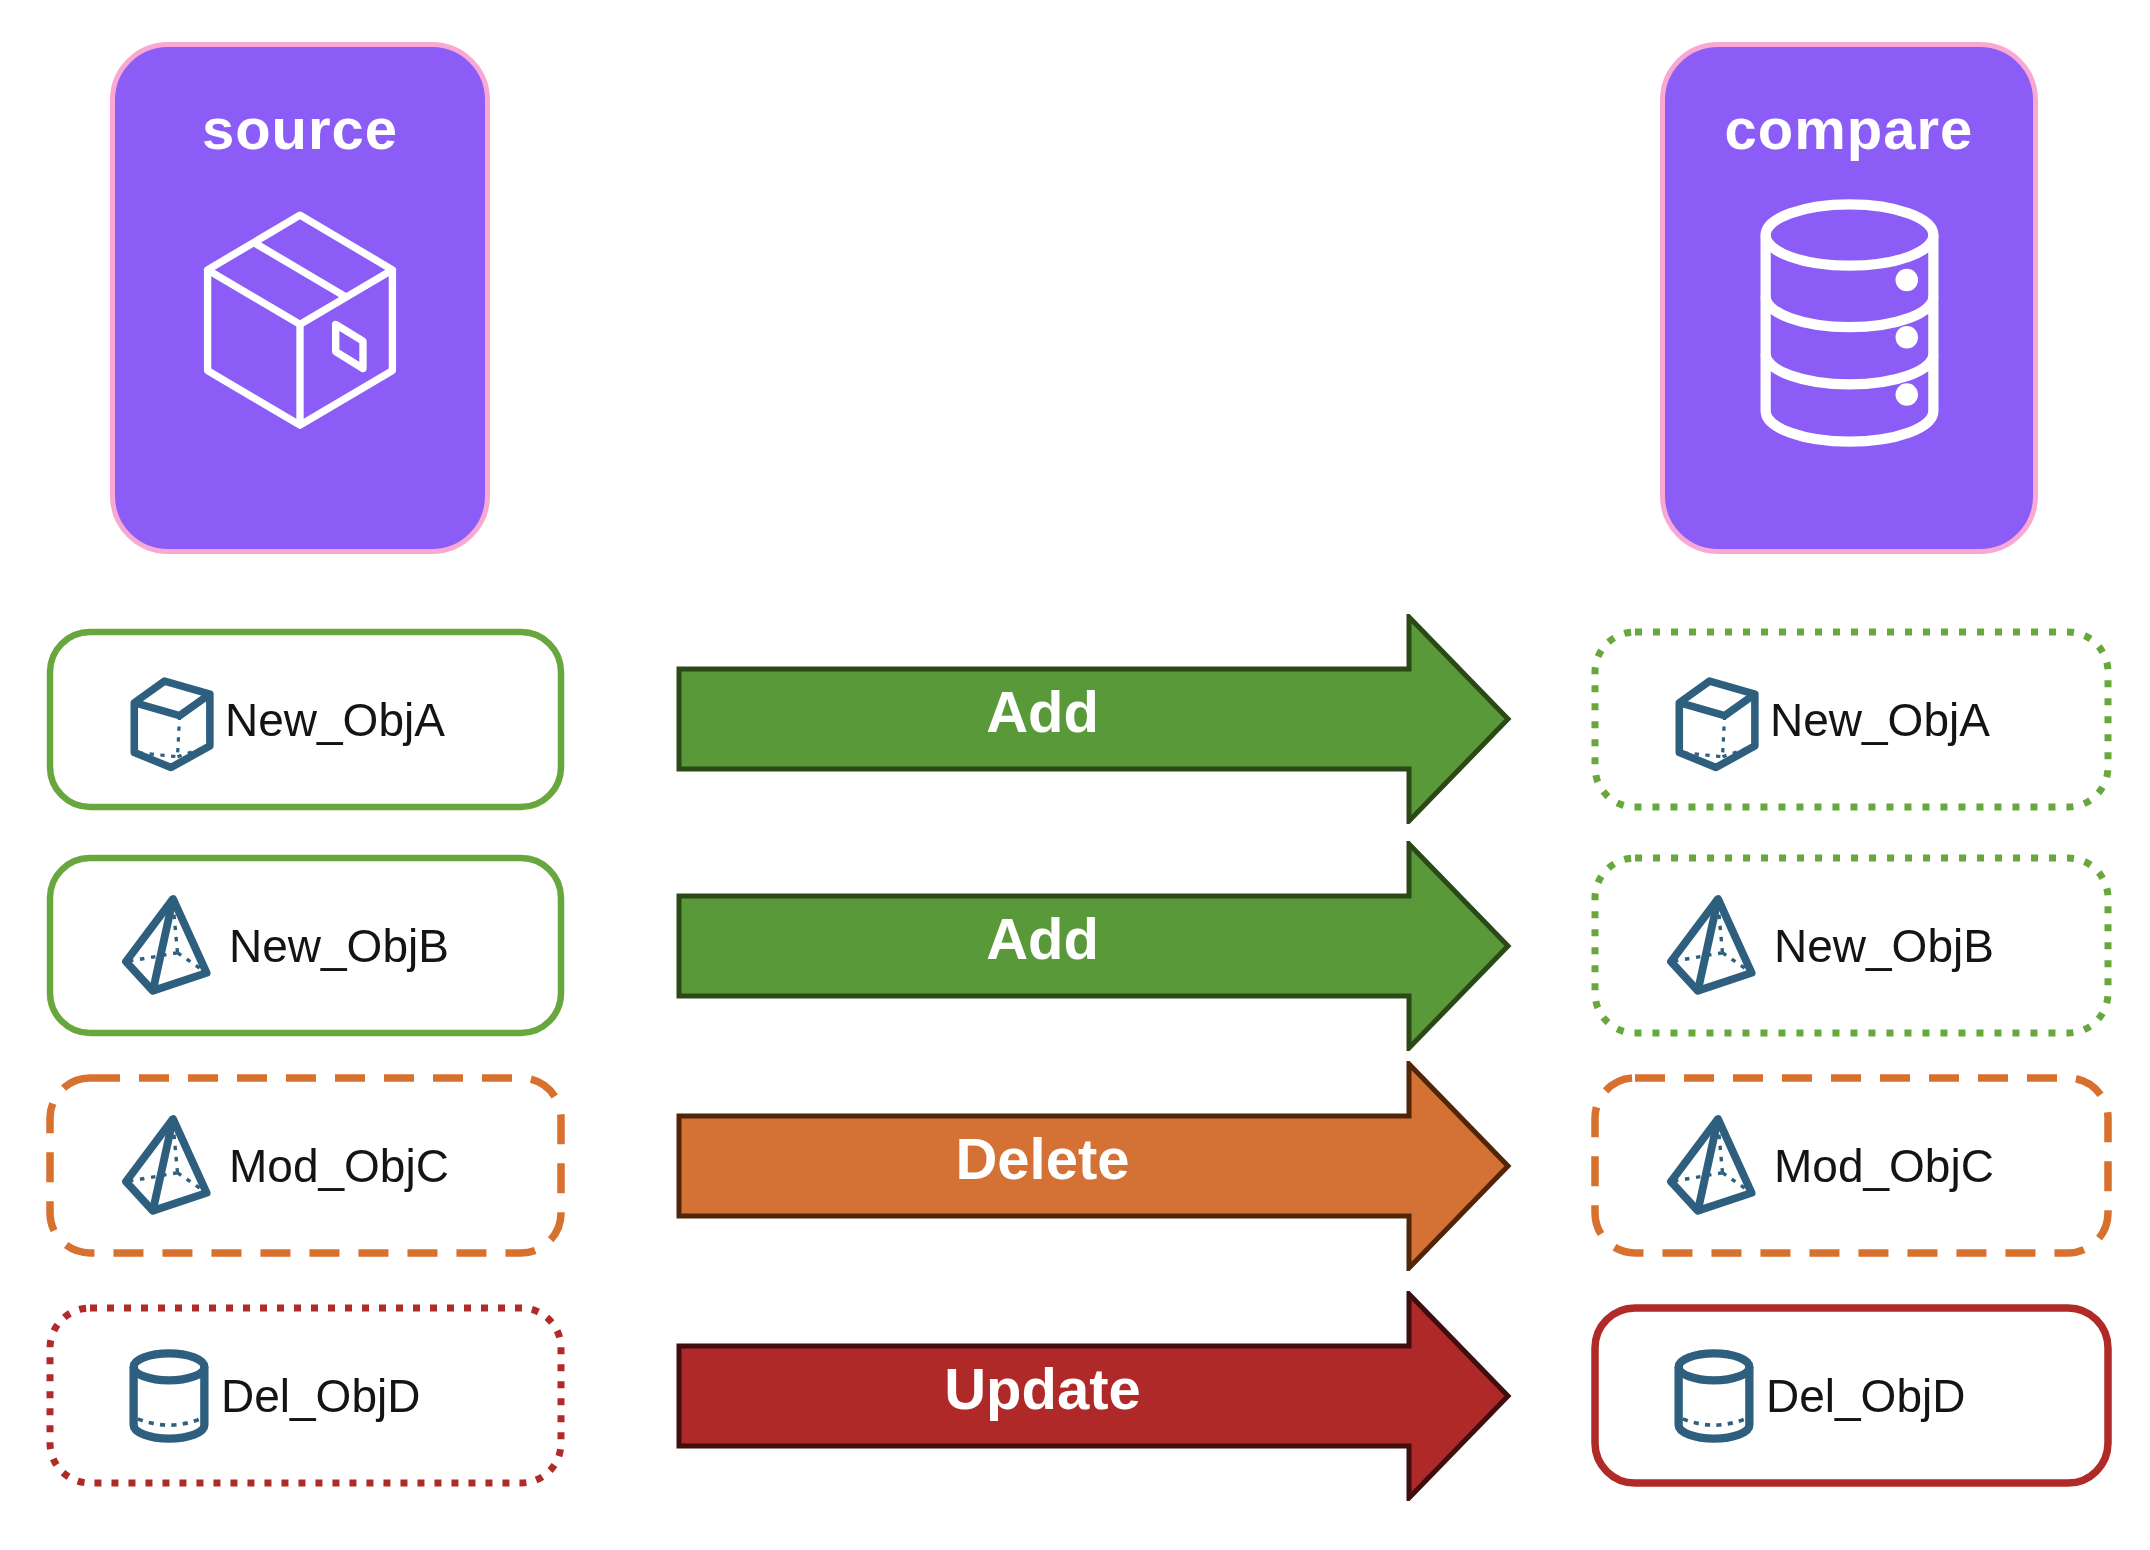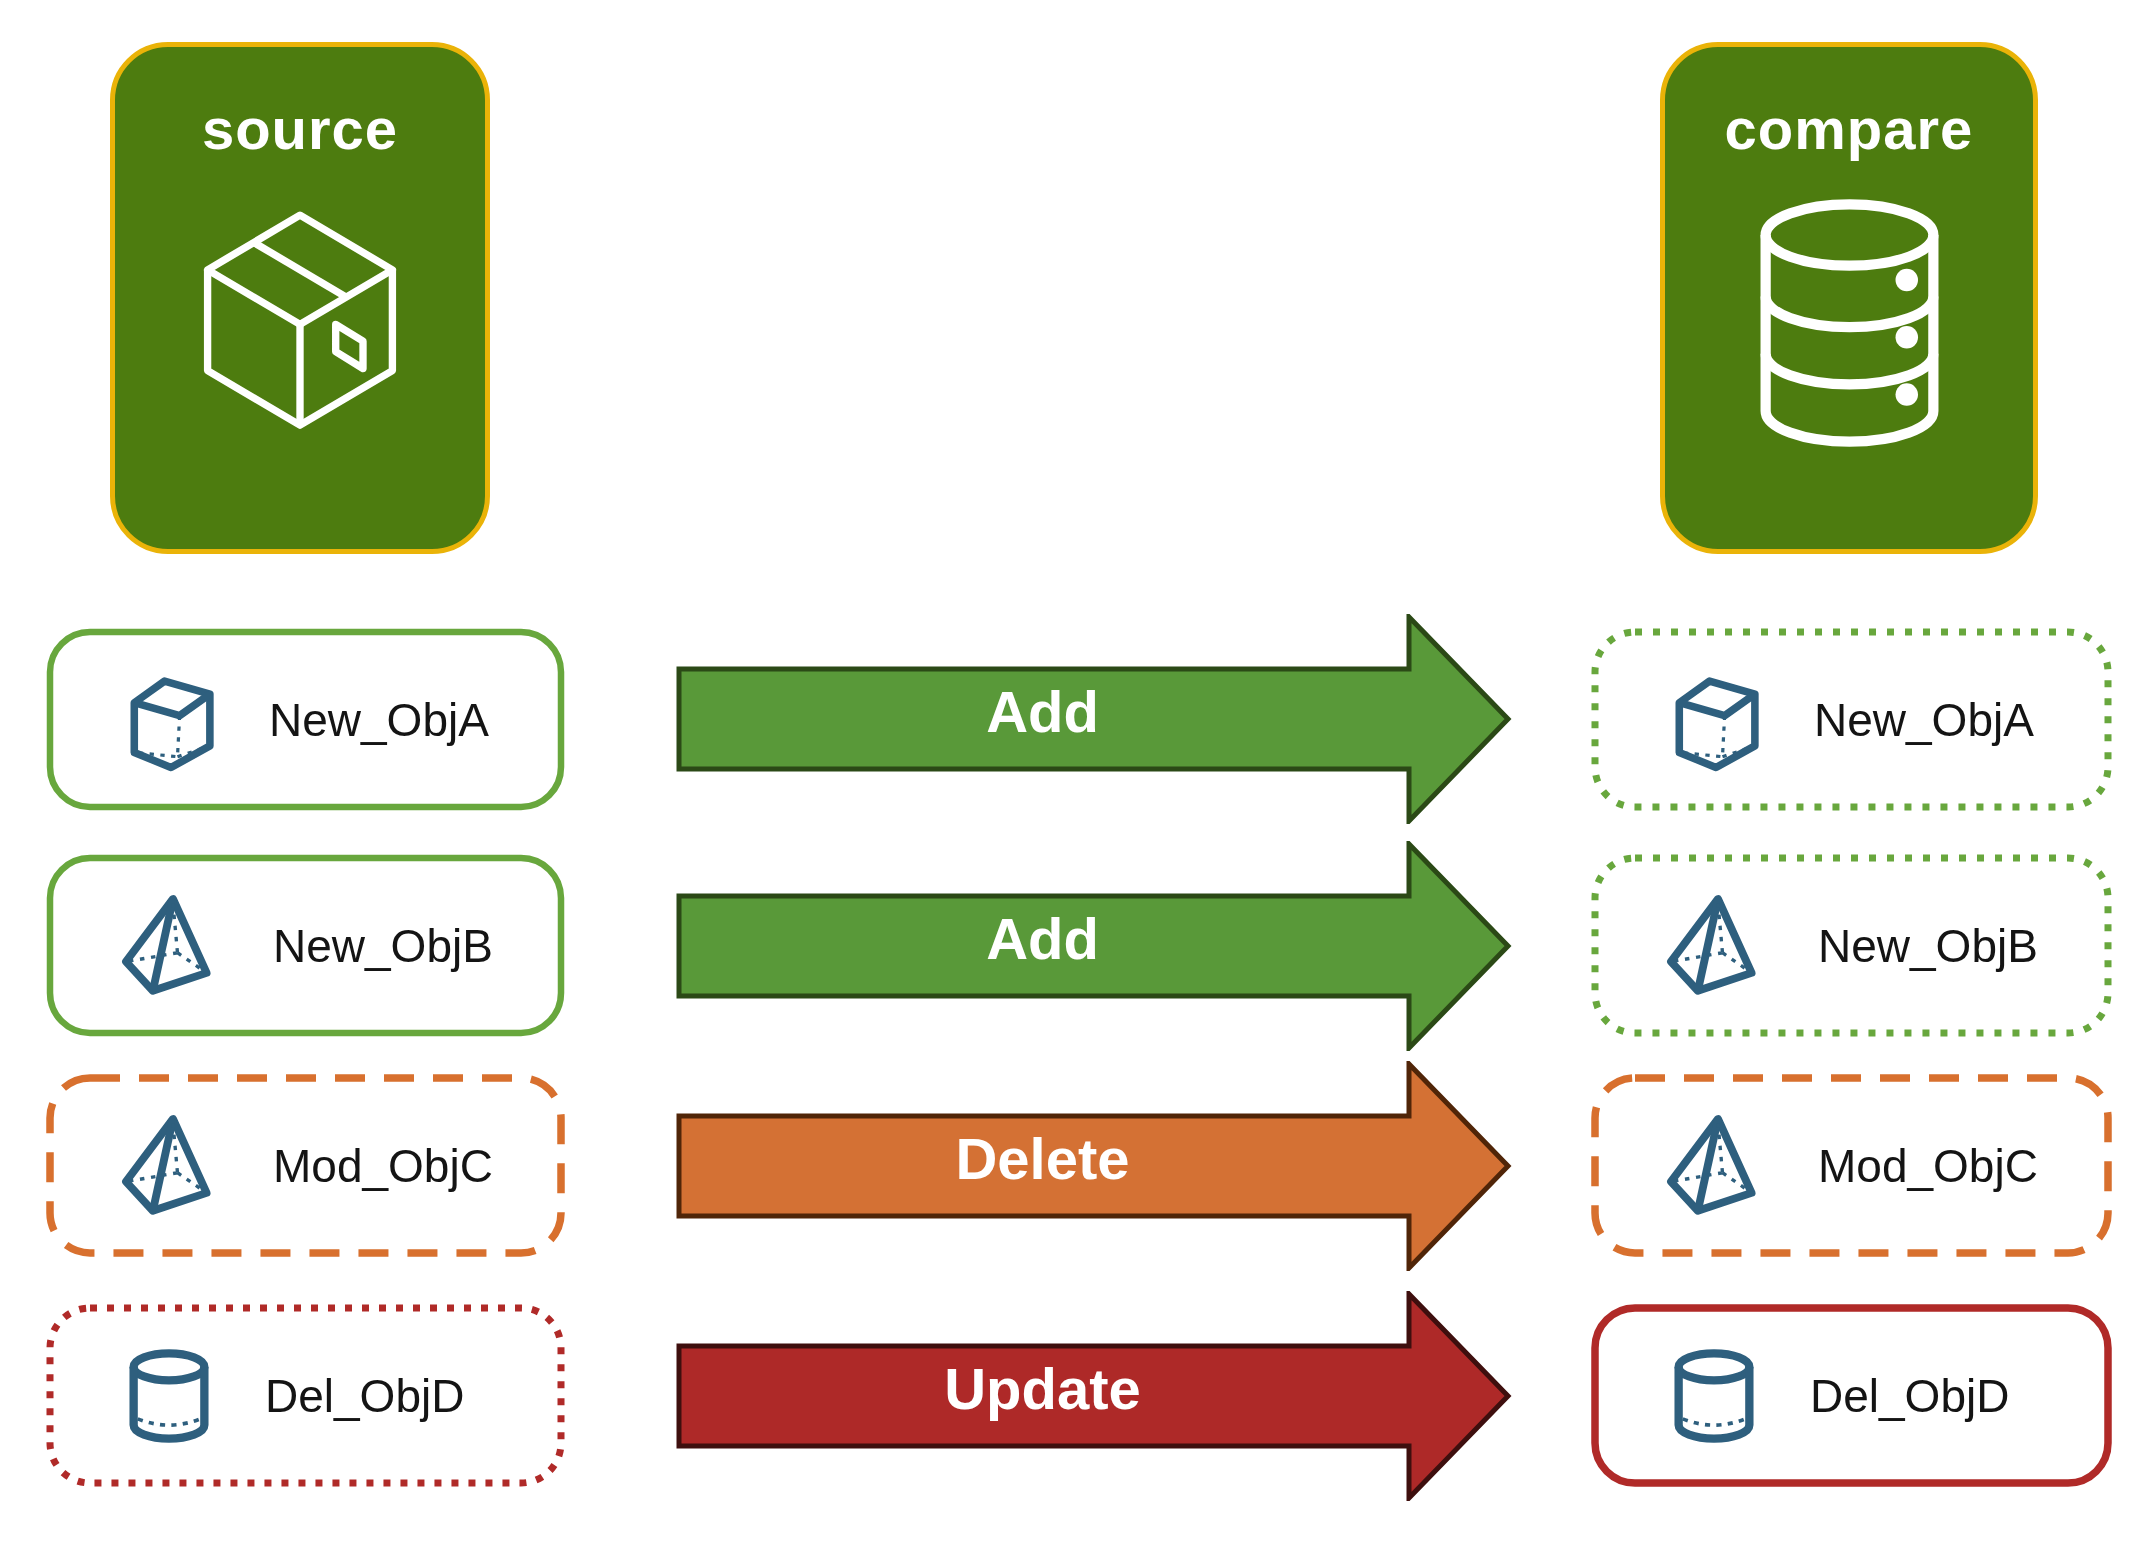--- a/index.html
+++ b/index.html
@@ -1,20 +1,20 @@
 <!DOCTYPE html>
 <html><head>
 <meta charset="utf-8">
 <style>
   html,body{margin:0;padding:0;background:#ffffff;}
   .canvas{position:relative;width:2150px;height:1550px;background:#ffffff;overflow:hidden;
           font-family:"Liberation Sans", sans-serif;}
 
   
-  .big-node{position:absolute;background:#4d7c0f;border:5px solid #eab308;border-radius:58px;
+  .big-node{position:absolute;background:#8b5cf6;border:5px solid #f9a8d4;border-radius:58px;
             display:flex;flex-direction:column;align-items:center;box-sizing:border-box;}
   .big-label{color:#ffffff;font-weight:700;font-size:58px;margin-top:48px;letter-spacing:1px;}
   .big-node svg{margin-top:28px;}
 
   
   .compare-arrow{position:absolute;left:497px;top:188px;width:1116px;height:241px;}
   .compare-arrow polygon{fill:#2E5674;stroke:#141F2C;stroke-width:6;stroke-linejoin:miter;}
   .compare-label{position:absolute;left:0;top:64px;width:994px;height:113px;display:flex;
                  align-items:center;justify-content:center;color:#fff;font-size:44px;}
 
@@ -31,21 +31,21 @@
   .row-box.left{left:45px;width:521px;}
   .row-box.right{left:1590px;width:523px;}
   .row-box svg.frame{position:absolute;left:0;top:0;}
   .row-box rect{fill:#ffffff;}
   .b-green-solid  rect{stroke:#68A73D;stroke-width:6.5;}
   .b-green-dotted rect{stroke:#68A73D;stroke-width:7;stroke-dasharray:7 11;}
   .b-orange-dashed rect{stroke:#D8702E;stroke-width:7.5;stroke-dasharray:30 19;}
   .b-red-dotted   rect{stroke:#B02A28;stroke-width:7;stroke-dasharray:7 10;}
   .b-red-solid    rect{stroke:#B02A28;stroke-width:7.5;}
   .row-box .content{position:absolute;inset:0;display:flex;align-items:center;
-                    padding-left:72px;gap:44px;box-sizing:border-box;}
+                    padding-left:72px;box-sizing:border-box;}
   .obj-label{font-size:46px;color:#141414;}
   .obj-icon{flex:0 0 auto;}
 
   
   .blue-ic{stroke:#2E5F7E;}
 </style>
 </head>
 <body>
 
 <svg width="0" height="0" style="position:absolute" aria-hidden="true">

